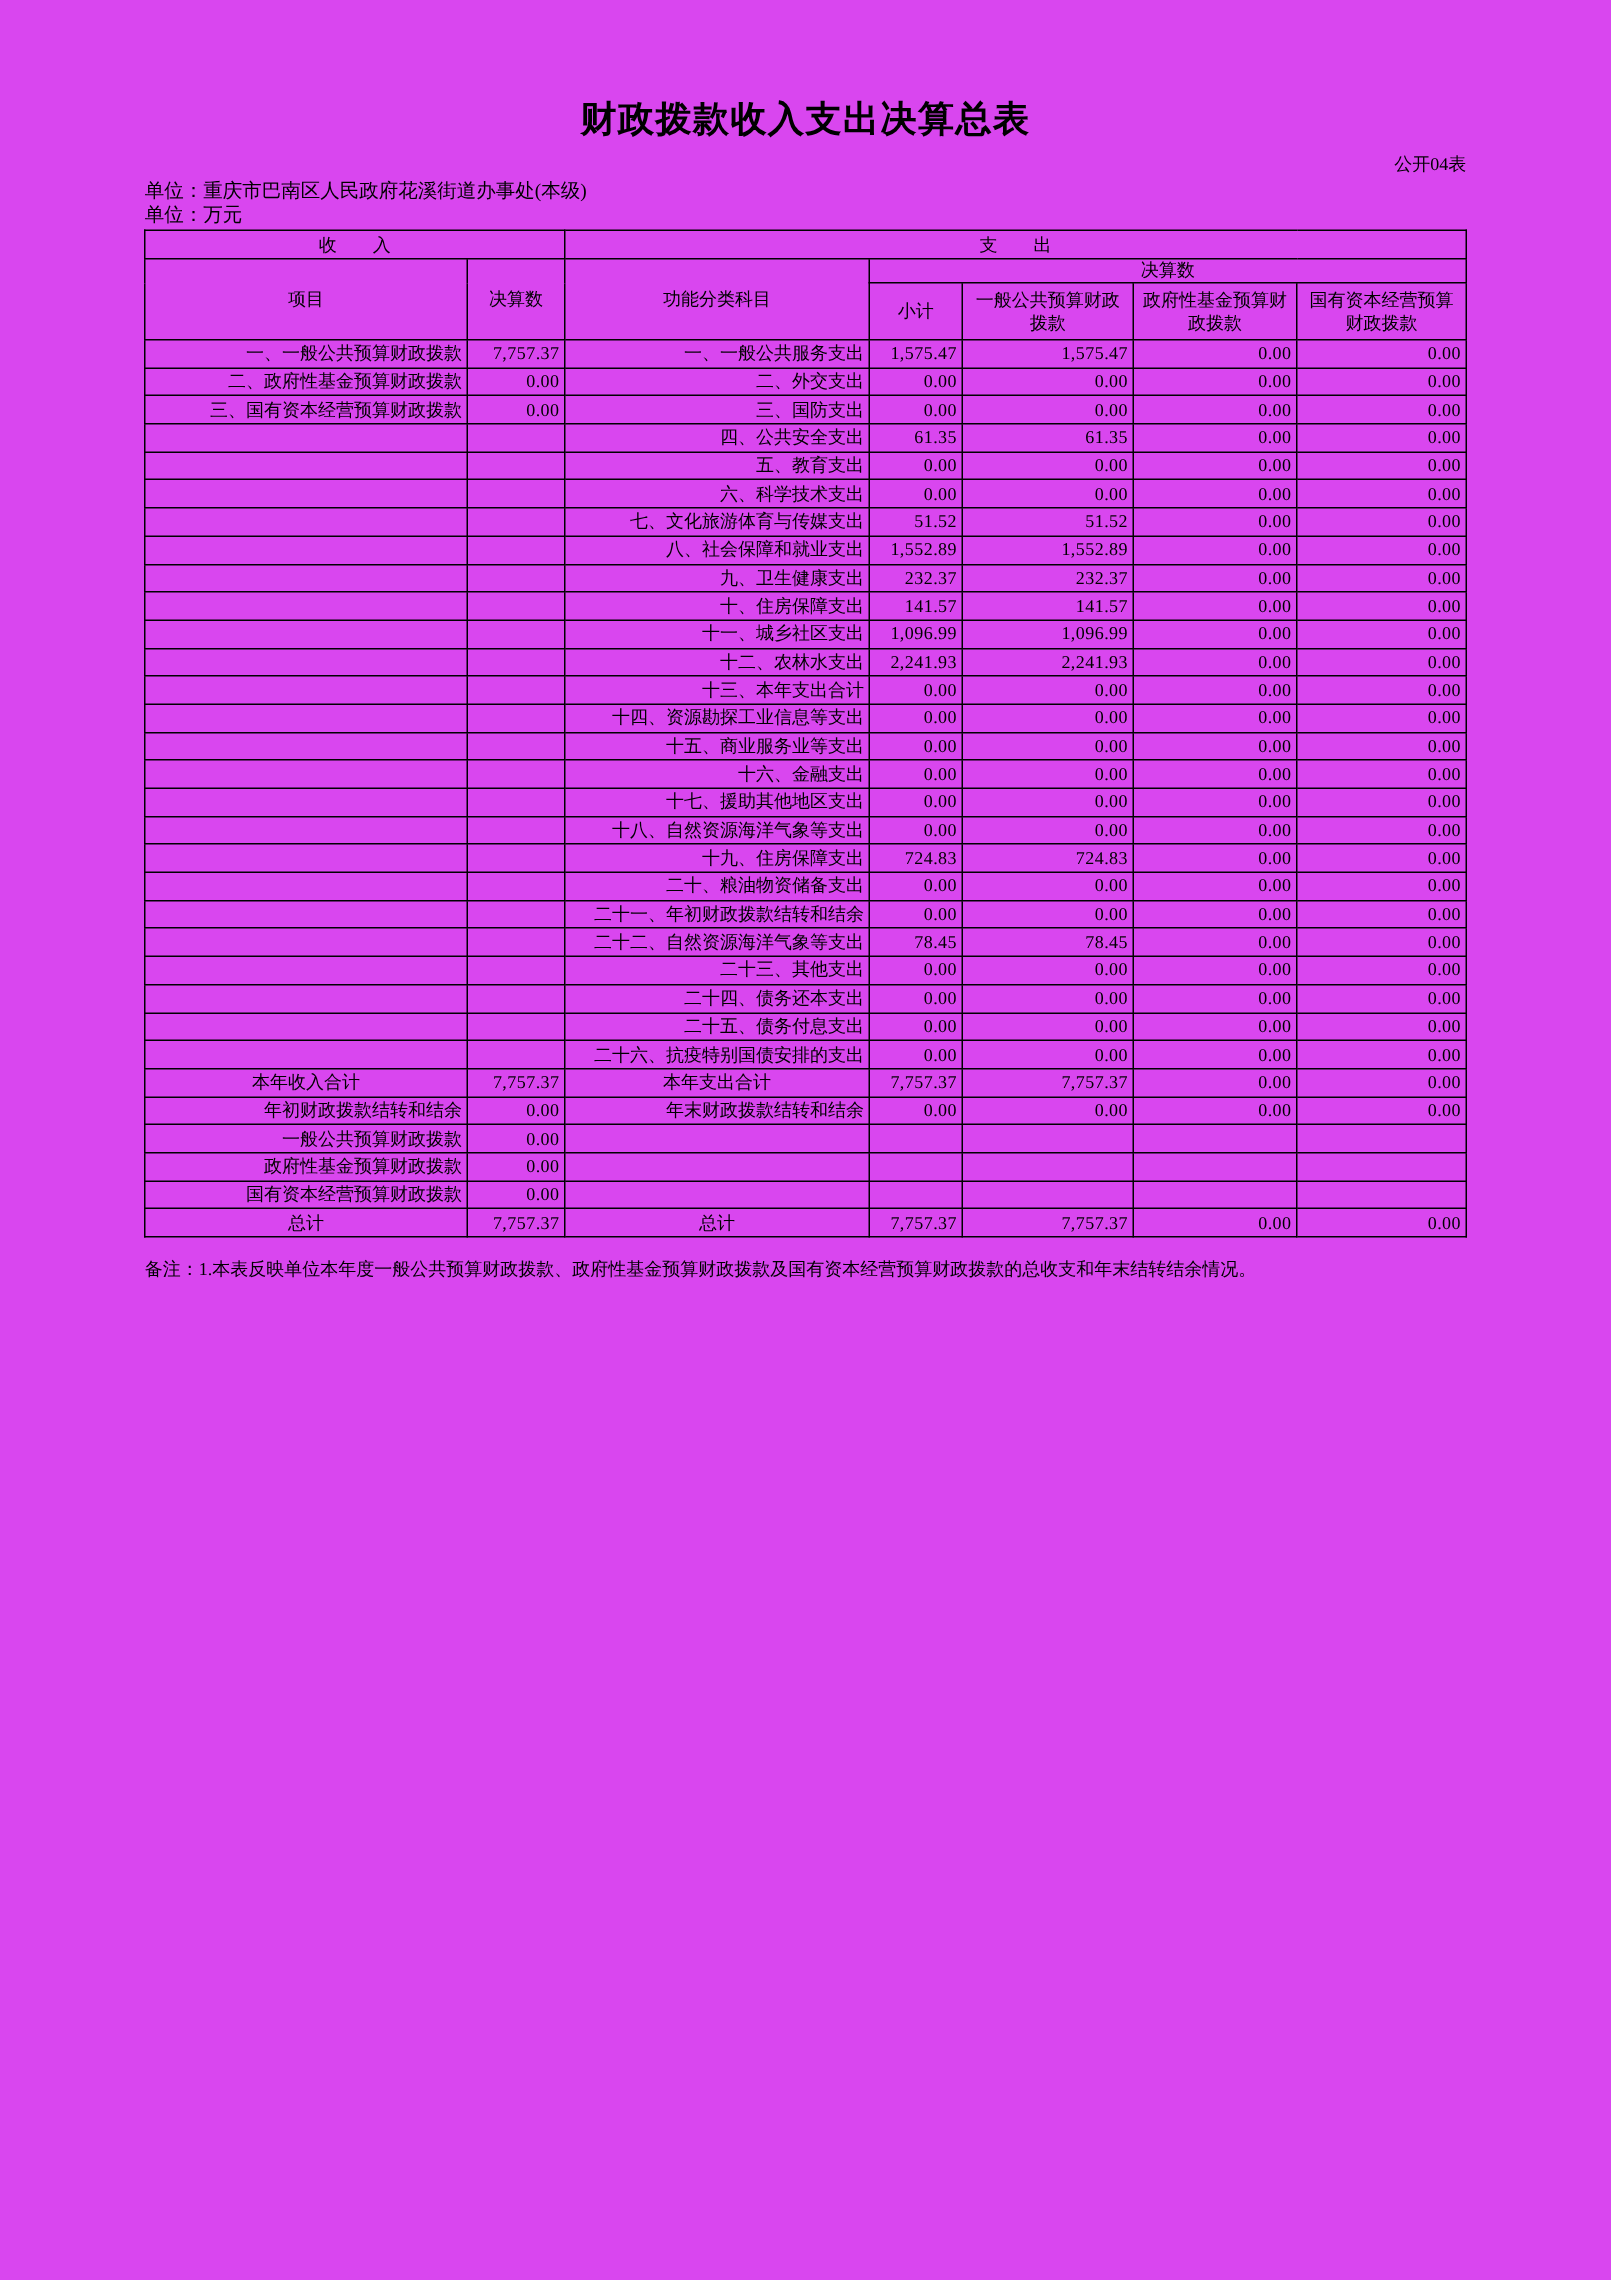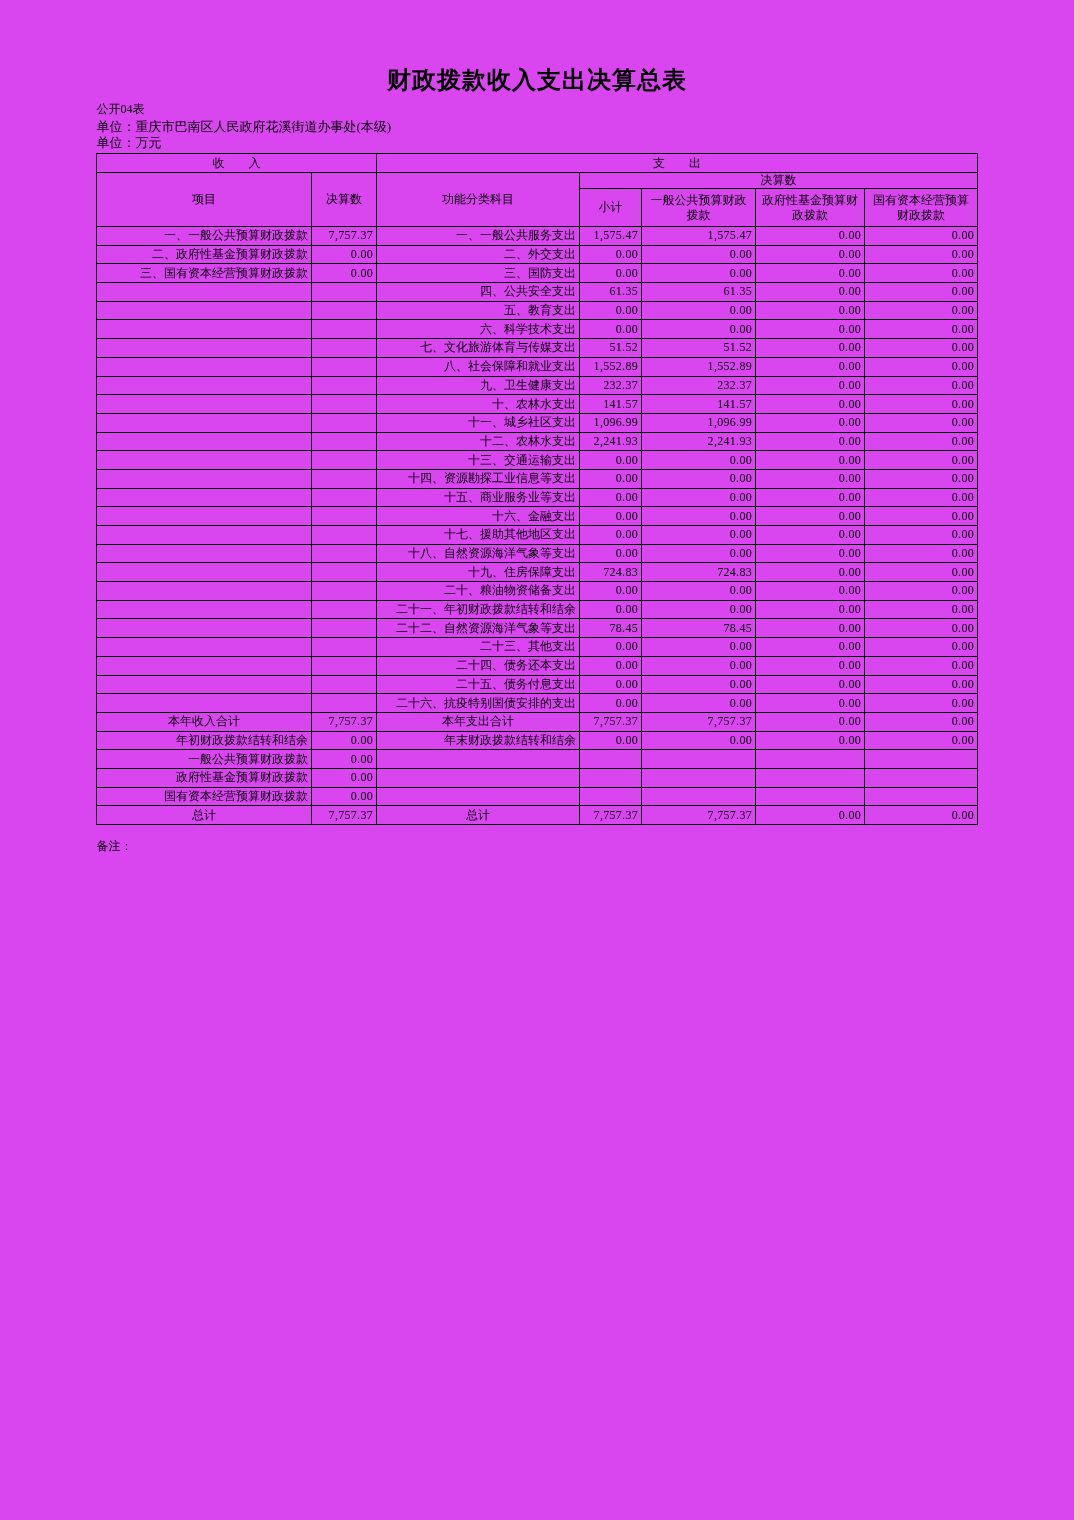--- a/index.html
+++ b/index.html
@@ -24,20 +24,21 @@
     font-weight: bold;
     letter-spacing: 1px;
     line-height: 32px;
     margin: 0;
   }
   .meta {
     width: 881px;
     margin: 0 auto;
   }
   .form-code-line {
+    text-align: right;
     font-size: 12px;
     line-height: 15px;
     margin-top: 6px;
     font-family: Liberation Serif, serif;
   }
   .unit-line {
     display: flex;
     justify-content: space-between;
     font-size: 13px;
     line-height: 16px;
@@ -203,21 +204,21 @@
           <td class="num"></td>
           <td class="label">九、卫生健康支出</td>
           <td class="num">232.37</td>
           <td class="num">232.37</td>
           <td class="num">0.00</td>
           <td class="num">0.00</td>
         </tr>
         <tr>
           <td class="label"></td>
           <td class="num"></td>
-          <td class="label">十、农林水支出</td>
+          <td class="label">十、住房保障支出</td>
           <td class="num">141.57</td>
           <td class="num">141.57</td>
           <td class="num">0.00</td>
           <td class="num">0.00</td>
         </tr>
         <tr>
           <td class="label"></td>
           <td class="num"></td>
           <td class="label">十一、城乡社区支出</td>
           <td class="num">1,096.99</td>
@@ -230,21 +231,21 @@
           <td class="num"></td>
           <td class="label">十二、农林水支出</td>
           <td class="num">2,241.93</td>
           <td class="num">2,241.93</td>
           <td class="num">0.00</td>
           <td class="num">0.00</td>
         </tr>
         <tr>
           <td class="label"></td>
           <td class="num"></td>
-          <td class="label">十三、交通运输支出</td>
+          <td class="label">十三、本年支出合计</td>
           <td class="num">0.00</td>
           <td class="num">0.00</td>
           <td class="num">0.00</td>
           <td class="num">0.00</td>
         </tr>
         <tr>
           <td class="label"></td>
           <td class="num"></td>
           <td class="label">十四、资源勘探工业信息等支出</td>
           <td class="num">0.00</td>
@@ -413,16 +414,17 @@
           <td class="num">7,757.37</td>
           <td class="num">0.00</td>
           <td class="num">0.00</td>
         </tr>
       </tbody>
   </table>
 
   <div class="notes">
     <span class="notes-label">备注：</span>
     <div class="notes-lines">
+      <div>1.本表反映单位本年度一般公共预算财政拨款、政府性基金预算财政拨款及国有资本经营预算财政拨款的总收支和年末结转结余情况。</div>
     </div>
   </div>
 
 </div>
 
 </body></html>

